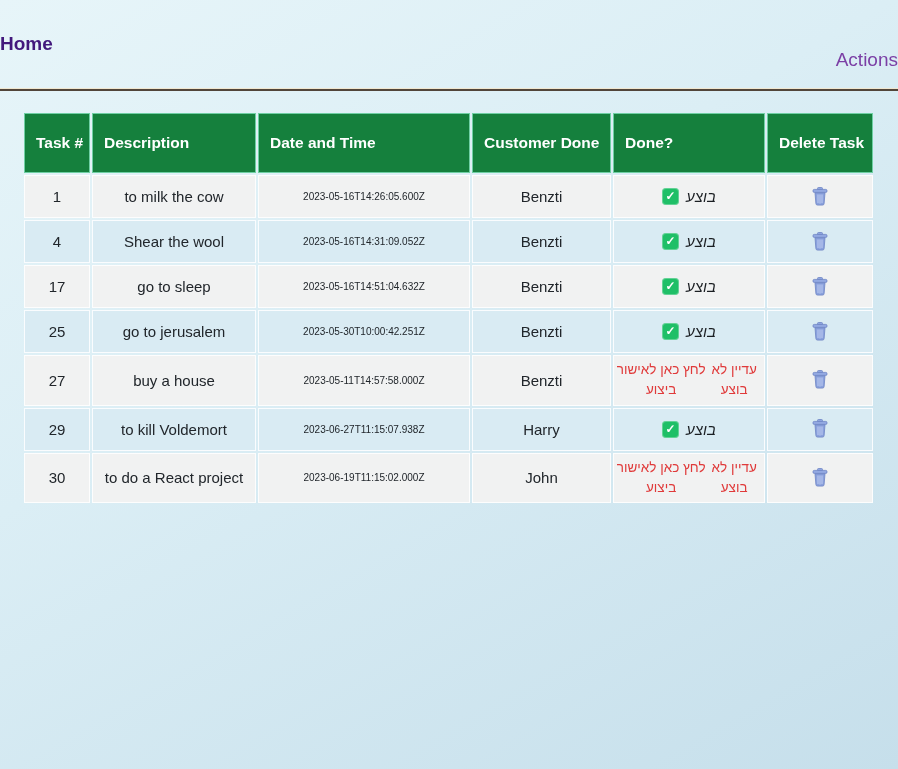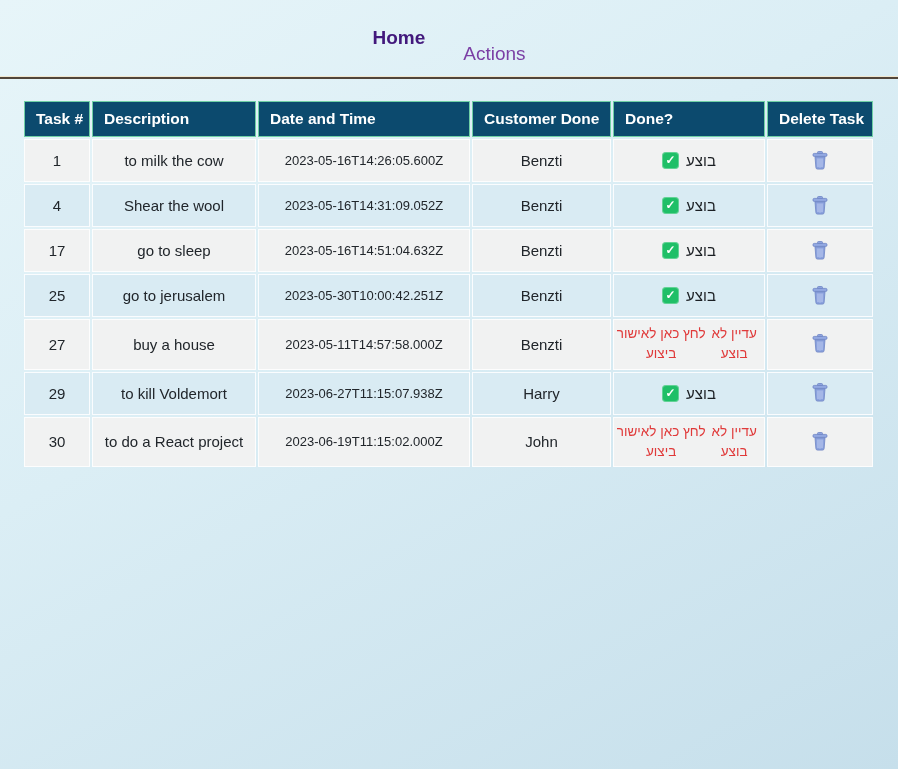--- a/index.html
+++ b/index.html
@@ -3,61 +3,61 @@
 <meta charset="utf-8">
 <style>
   * { margin:0; padding:0; box-sizing:border-box; }
   html,body { width:898px; height:769px; overflow:hidden; }
   body {
     font-family:"Liberation Sans", sans-serif;
     background:linear-gradient(150deg,#e7f5f9 0%,#dbeef5 40%,#c6dfeb 100%);
   }
   
   .nav {
-    height:77px;
-    display:flex; align-items:center; justify-content:center; gap:38px;
+    height:89px;
+    display:flex; align-items:center; justify-content:space-between; gap:38px;
     border-bottom:1px solid #f0e7d0;
   }
   .nav-divider { height:2px; background:#51453a; }
   .nav a { text-decoration:none; font-size:19px; cursor:pointer; }
   .nav a.active { color:#42187c; font-weight:bold; }
   .nav a.plain  { color:#7b3fa5; font-weight:500;margin-top:32px; }
   
   .table-wrap { padding:20px 22px 0 22px; }
   table {
     width:853px; table-layout:fixed;
     border-collapse:separate; border-spacing:2px;
   }
   th {
-    background:#0c4a6e; color:#ffffff;
+    background:#15803d; color:#ffffff;
     font-size:15.5px; font-weight:bold; text-align:left;
-    height:36px; padding:0 0 0 11px;
+    height:60px; padding:0 0 0 11px;
     border:1px solid #6fcfa4;
   }
   td {
     height:43px; text-align:center; vertical-align:middle;
     font-size:15px; color:#21262b;
     border:1px solid rgba(255,255,255,0.85);
     padding:4px 2px;
   }
   tr.odd  td { background:#f1f2f2; }
   tr.even td { background:#d9ebf3; }
-  td.date { font-size:13px;margin-top:43px; }
+  td.date { font-size:10px;margin-top:43px; }
   
   .done-wrap {
     display:flex; align-items:center; justify-content:center; gap:7px;
   }
   .check-icon {
     width:17px; height:17px; border-radius:4px;
     background:#1fbf67; color:#ffffff;
     font-size:12px; font-weight:bold; line-height:17px; text-align:center;
     box-shadow:inset 0 0 0 1px rgba(255,255,255,0.30);
     display:inline-block;
   }
-  .done-label { font-size:15px; color:#1b1f23; }
+  .done-label { font-size:15px; color:#1b1f23;font-style:italic; }
   .notdone-btn {
     background:none; border:none; cursor:pointer; width:100%;
     color:#e03a3a; font-family:"Liberation Sans", sans-serif;
     font-size:13.5px; line-height:1.5; direction:rtl;
     display:flex; flex-direction:row; align-items:center;
   }
   
   .trash-btn {
     background:none; border:none; cursor:pointer; padding:2px;
     display:inline-flex; align-items:center; justify-content:center;

